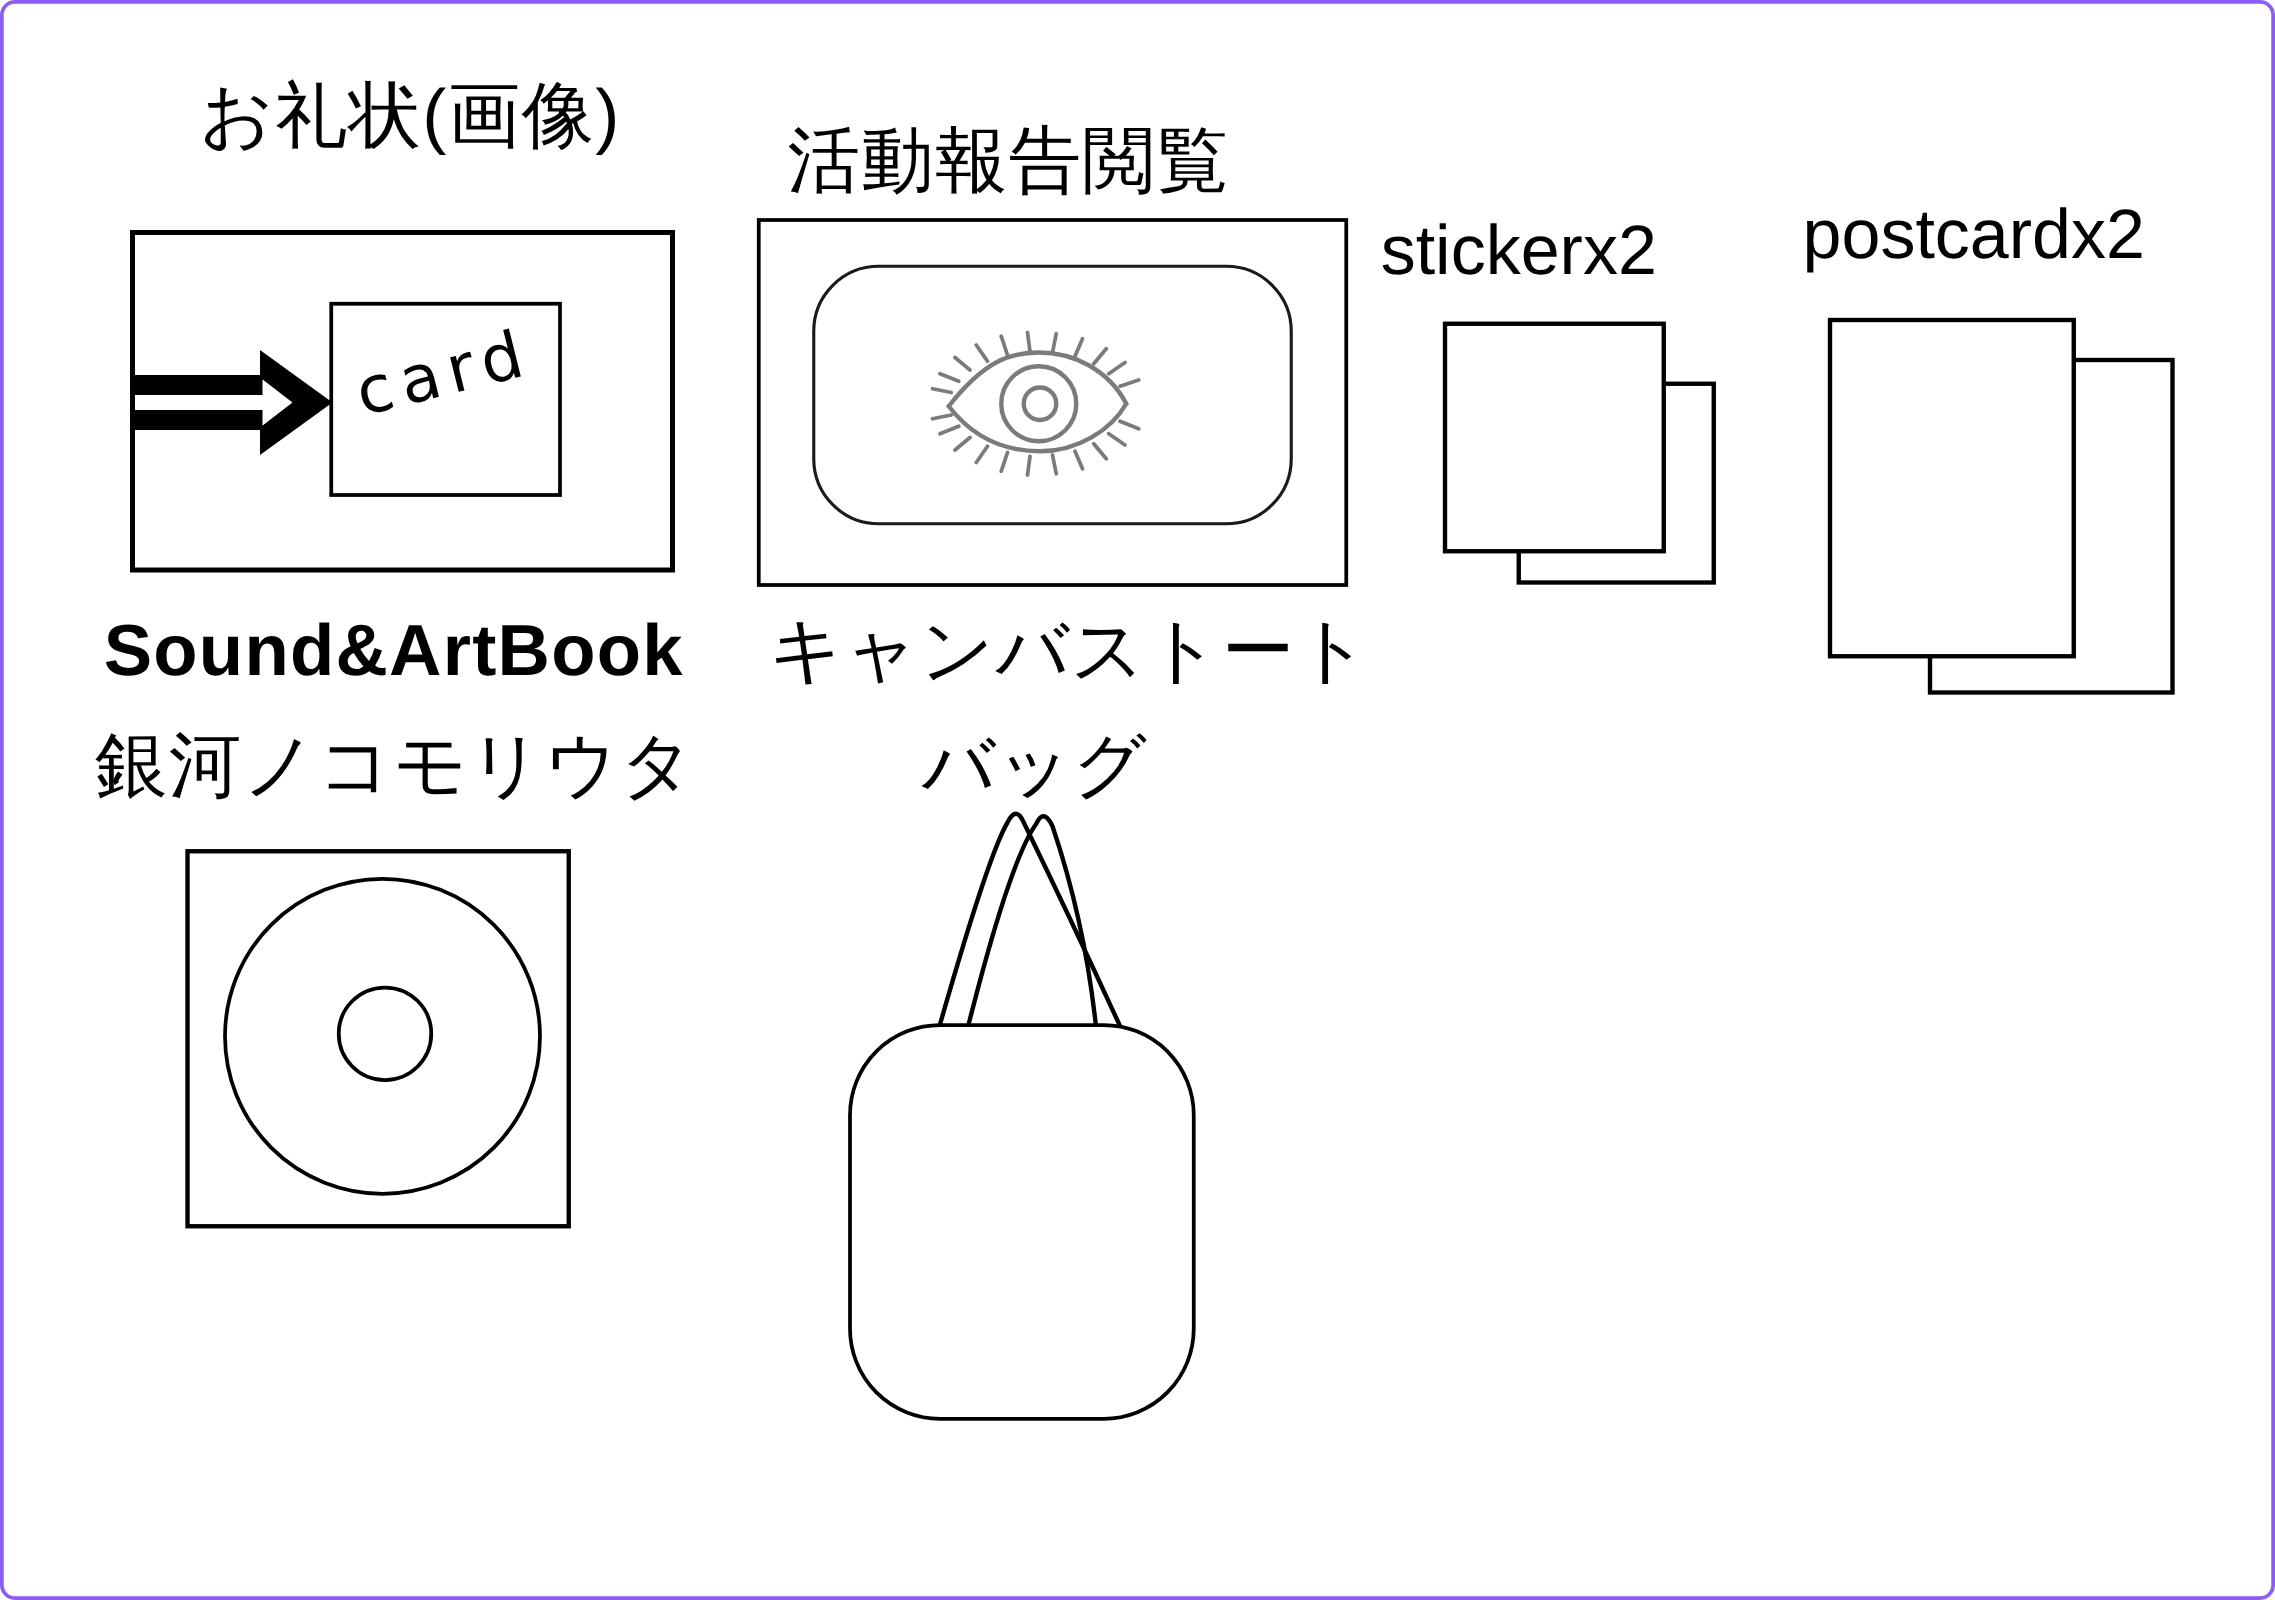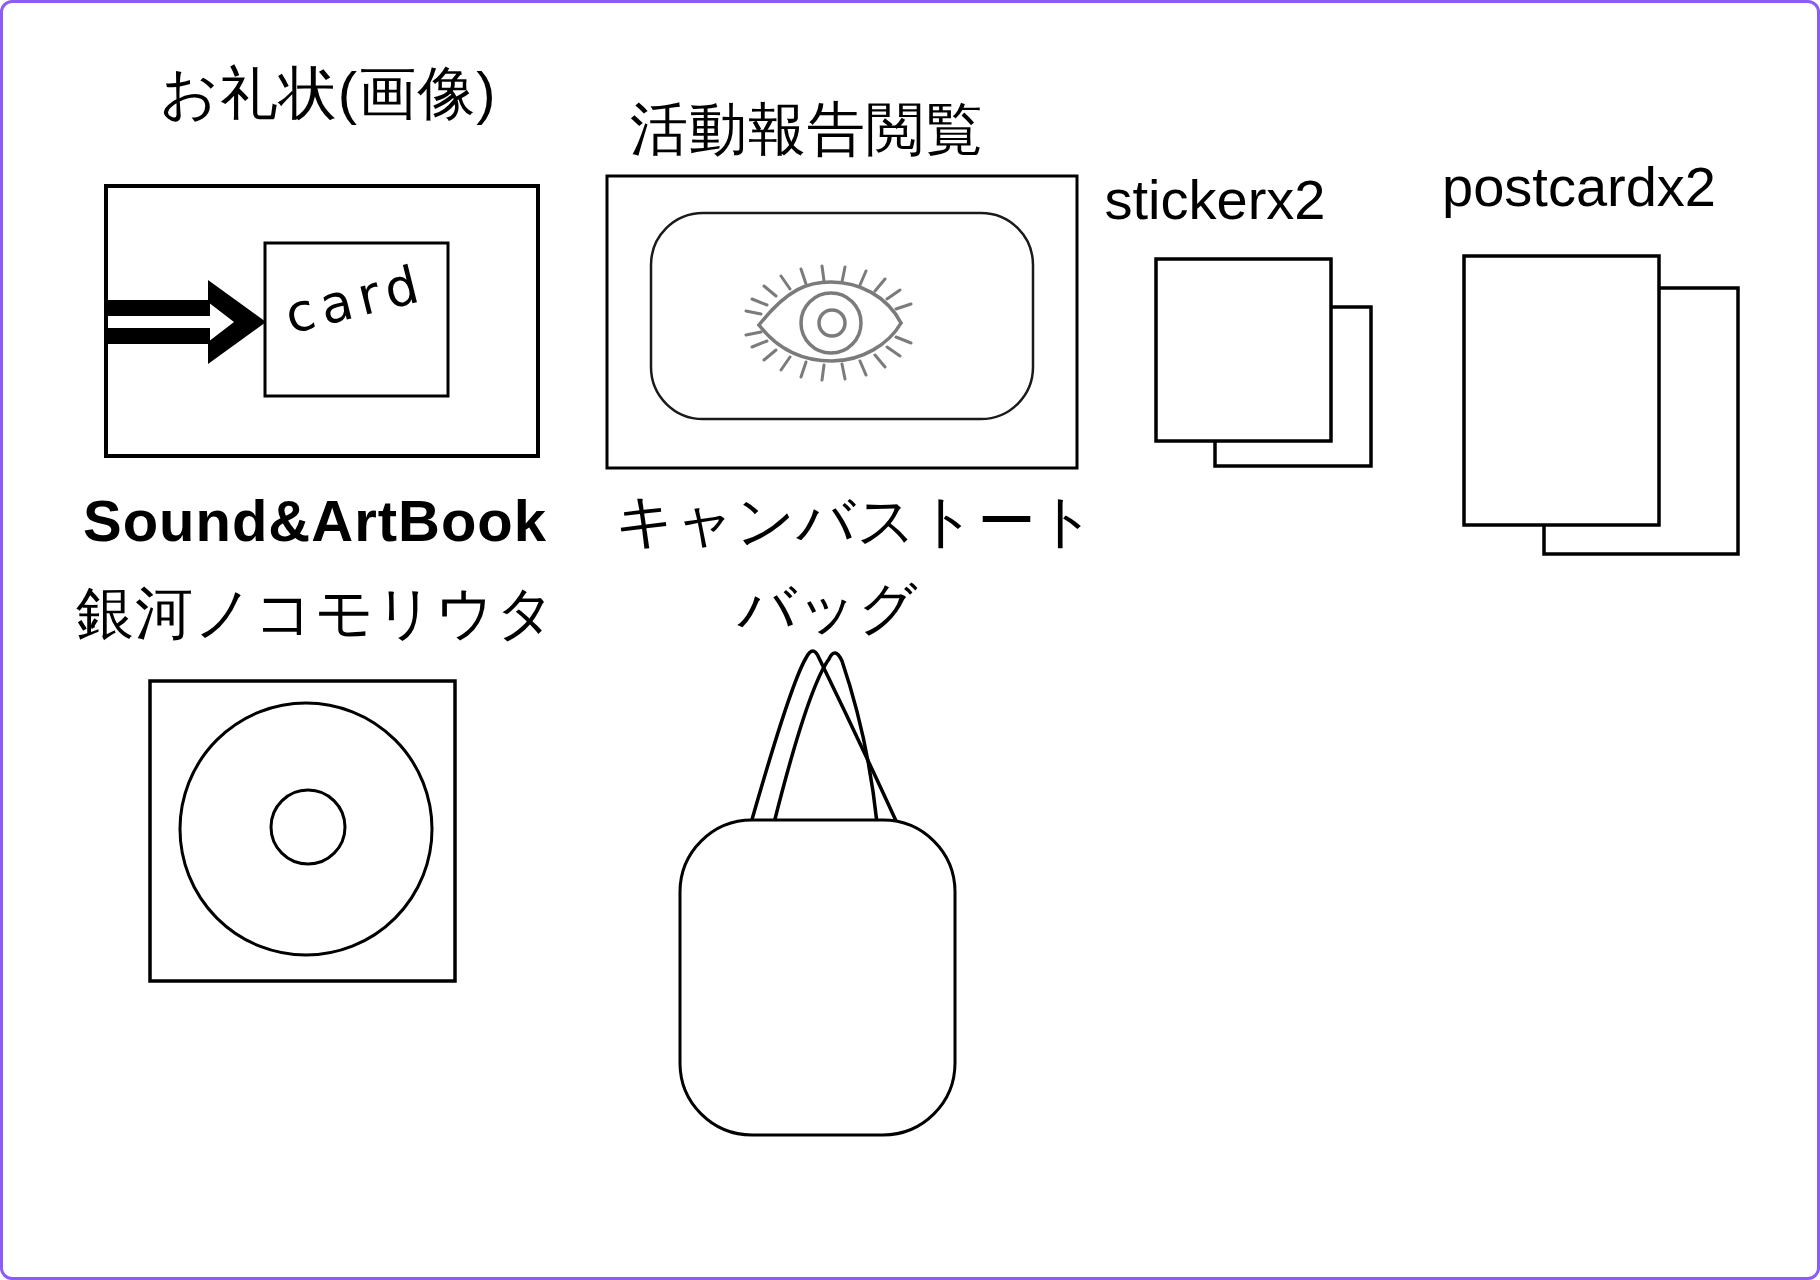--- a/index.html
+++ b/index.html
@@ -87,16 +87,16 @@
     </g>
   </svg>
 
   <div class="lbl" style="left:325px;top:58px;">お礼状(画像)</div>
   <div class="lbl" style="left:804px;top:58px;margin-top:36px;">活動報告閲覧</div>
   <div class="lbl lbl-latin" style="left:1212px;top:166px;">stickerx2</div>
   <div class="lbl lbl-latin" style="left:1576px;top:153px;">postcardx2</div>
   <div class="lbl" style="left:312px;top:486px;font-weight:bold;">Sound&amp;ArtBook</div>
   <div class="lbl" style="left:313px;top:578px;">銀河ノコモリウタ</div>
   <div class="lbl" style="left:841px;top:486px;margin-left:12px;">キャンバストート</div>
-  <div class="lbl" style="left:825px;top:578px;font-family:Liberation Mono, monospace;">バッグ</div>
+  <div class="lbl" style="left:825px;top:578px;">バッグ</div>
   <div class="card-text">card</div>
 
 </div>
 
 </body></html>

